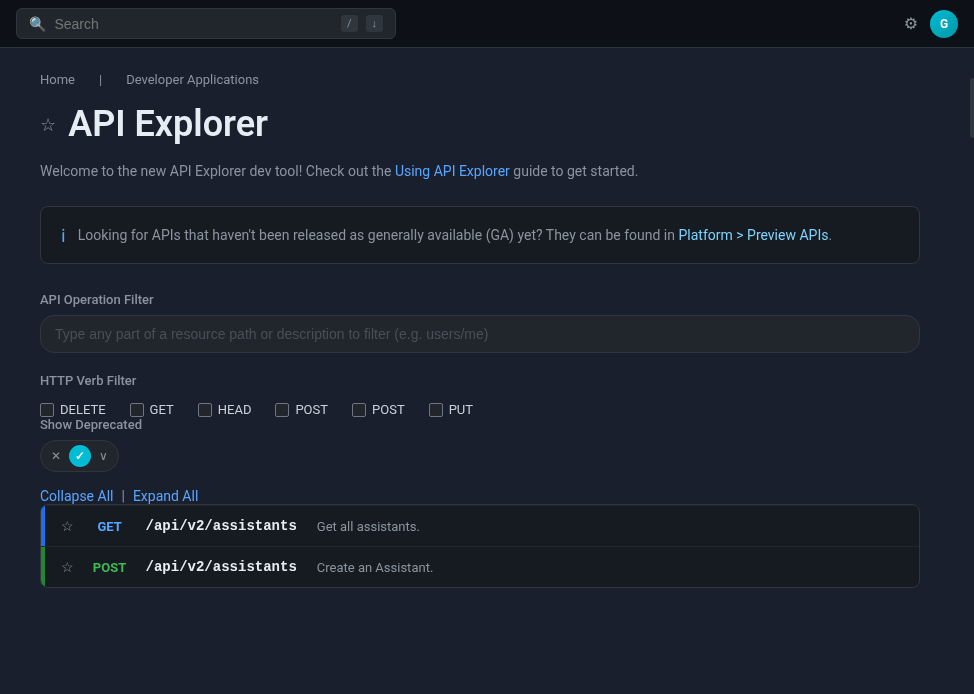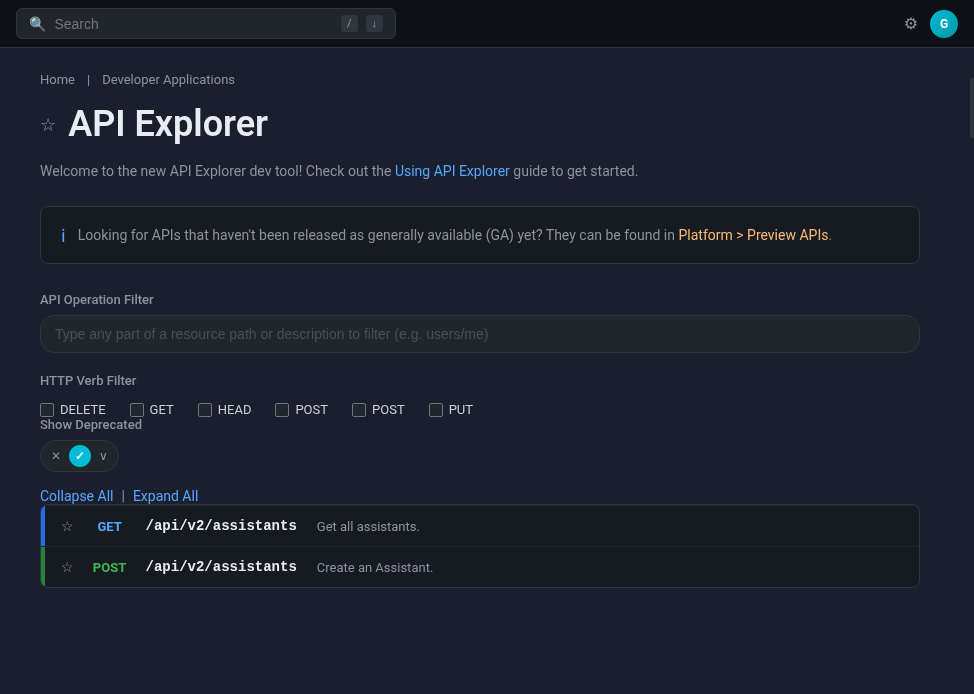--- a/index.html
+++ b/index.html
@@ -89,21 +89,21 @@
     .main-content {
       padding: 24px 40px;
       max-width: 960px;
       position: relative;
     }
 
     
     .breadcrumb {
       display: flex;
       align-items: center;
-      gap: 12px;
+      gap: 24px;
       margin-bottom: 16px;
       font-size: 13px;
       color: #8b949e;
     }
     .breadcrumb a {
       color: #8b949e;
       text-decoration: none;
     }
     .breadcrumb-separator { color: #8b949e; }
 
@@ -151,21 +151,21 @@
     .info-icon {
       color: #58a6ff;
       font-size: 18px;
       flex-shrink: 0;
     }
     .info-banner-text {
       color: #8b949e;
       font-size: 14px;
     }
     .info-banner-text a {
-      color: #fdba74;
+      color: #7dd3fc;
       text-decoration: none;
       text-align: center;
     }
 
     
     .filter-label {
       font-size: 13px;
       color: #8b949e;
       margin-bottom: 8px;
       font-weight: 500;

